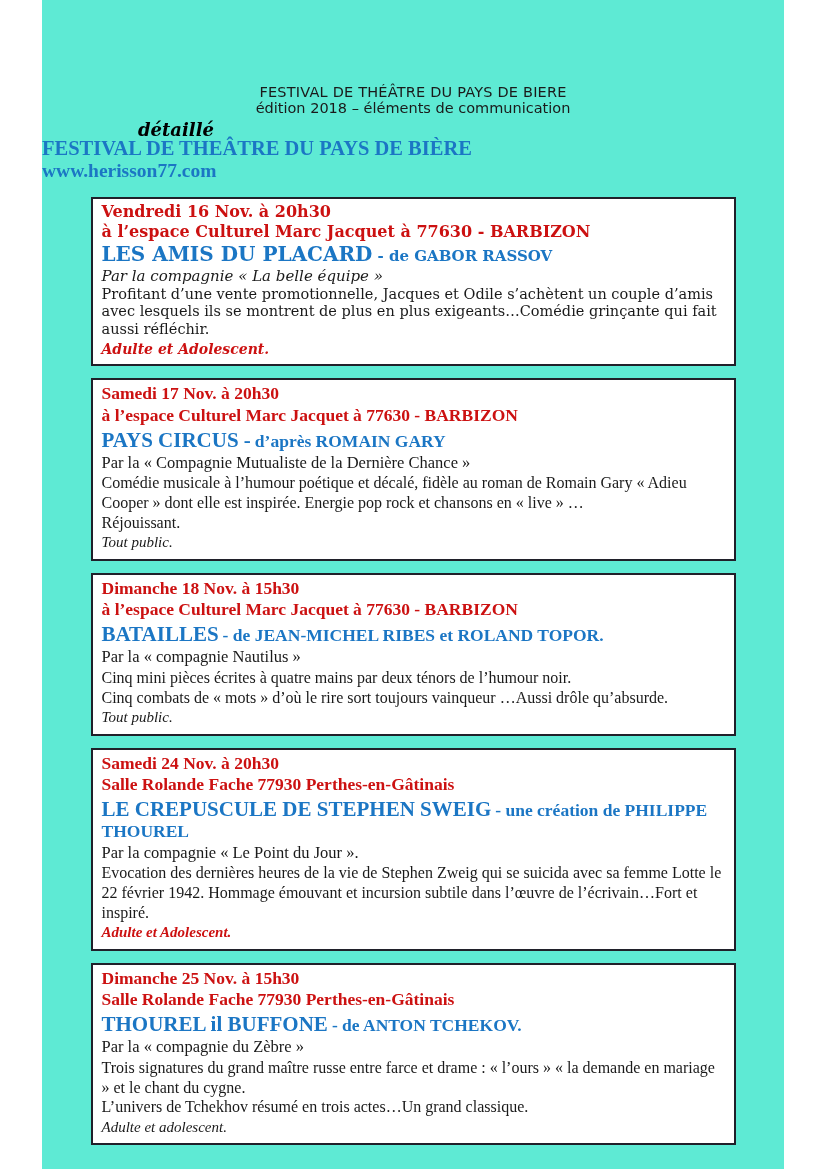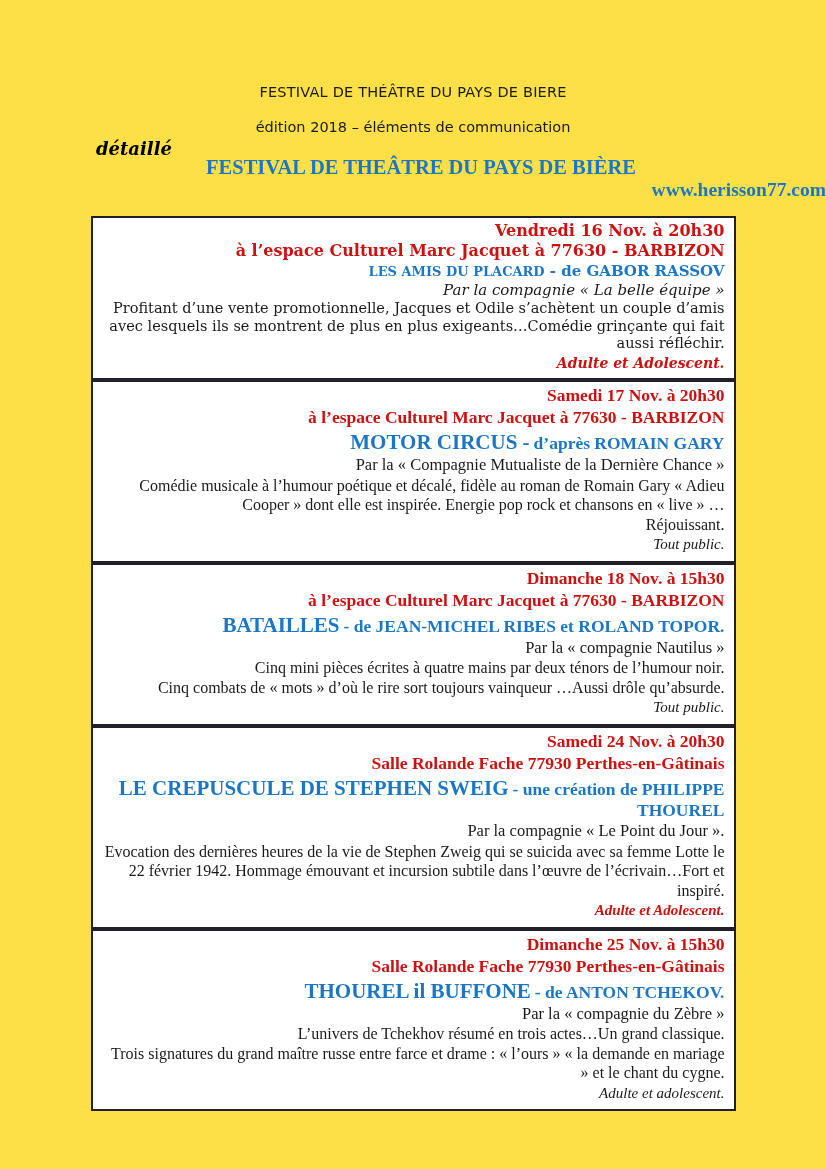--- a/index.html
+++ b/index.html
@@ -3,77 +3,75 @@
 <meta charset="utf-8">
 <style>
   :root {
     --red: #cc1111;
     --blue: #1b76c4;
     --ink: #1a1a1a;
   }
   * { box-sizing: border-box; }
   html, body { margin: 0; padding: 0; background: #ffffff; }
   .page {
-    width: 826px;
+    width: 742px;
     min-height: 1169px;
     margin: 0 auto;
-    background: #fde047;
+    background: #5eead4;
     color: var(--ink);
     padding-top: 84px;
   }
   .top-title {
     text-align: center;
     font-family: "DejaVu Sans", sans-serif;
     font-size: 14.5px;
     letter-spacing: 0.2px;
     color: var(--ink);
   }
   .subtitle {
     text-align: center;
     font-family: "DejaVu Sans", sans-serif;
     font-size: 14.5px;
-    margin-top: 19px;
     color: var(--ink);
   }
   .detail-label {
     font-family: "DejaVu Serif", serif;
     font-weight: bold;
     font-size: 18px;
     margin: 3px 0 0 96px;
     color: #000;
     font-style: italic;
   }
   .festival-title {
-    text-align: center;
+    text-align: left;
     font-family: "Liberation Serif", serif;
     font-weight: bold;
     font-size: 20.5px;
     color: var(--blue);
     margin-top: -3px;
     line-height: 1.1;
-    margin-left: 16px;
   }
   .website {
-    text-align: right;
+    text-align: left;
     font-family: "Liberation Serif", serif;
     font-weight: bold;
     font-size: 19.5px;
     color: var(--blue);
     line-height: 1.15;
   }
   .website a { color: var(--blue); text-decoration: none; cursor: pointer; }
   .events {
     margin-top: 15px;
   }
   .event-box {
     width: 645px;
-    margin: 0 auto 0 auto;
+    margin: 0 auto 12px auto;
     border: 2px solid #20202a;
     padding: 3px 9px 6px 9px;
-    text-align: right;
+    text-align: left;
     background: #ffffff;
   }
   .ev-date, .ev-venue {
     font-weight: bold;
     color: var(--red);
     line-height: 1.25;
   }
   .ev-title-line { line-height: 1.15; margin: 1px 0; }
   .ev-title, .ev-author {
     color: var(--blue);
@@ -85,21 +83,21 @@
     line-height: 1.22;
   }
   .ev-audience { line-height: 1.3; margin-top: 1px; }
   .aud-red { color: var(--red); font-weight: bold; font-style: italic; }
   .aud-plain { color: var(--ink); font-style: italic; }
   .italic { font-style: italic; }
 
   
   .f1 { font-family: "DejaVu Serif", serif; }
   .f1 .ev-date, .f1 .ev-venue { font-size: 16px; }
-  .f1 .ev-title { font-size: 13px; }
+  .f1 .ev-title { font-size: 20px; }
   .f1 .ev-author { font-size: 15px; }
   .f1 .ev-company { font-size: 15px; }
   .f1 .ev-para { font-size: 14.5px; }
   .f1 .ev-audience { font-size: 14px; }
 
   
   .f2 { font-family: "Liberation Serif", serif; }
   .f2 .ev-date, .f2 .ev-venue { font-size: 17.5px; }
   .f2 .ev-title { font-size: 21px; }
   .f2 .ev-author { font-size: 17.5px; }
@@ -133,21 +131,21 @@
     <div class="ev-company italic">Par la compagnie « La belle équipe »</div>
     <div class="ev-body">
           <div class="ev-para">Profitant d’une vente promotionnelle, Jacques et Odile s’achètent un couple d’amis avec lesquels ils se montrent de plus en plus exigeants…Comédie grinçante qui fait aussi réfléchir.</div>
         </div>
     <div class="ev-audience aud-red">Adulte et Adolescent.</div>
   </section>
       <section class="event-box f2">
     <div class="ev-date">Samedi 17 Nov. à 20h30</div>
     <div class="ev-venue">à  l’espace Culturel Marc Jacquet à  77630 - BARBIZON</div>
     <div class="ev-title-line">
-      <span class="ev-title">MOTOR CIRCUS -</span>
+      <span class="ev-title">PAYS CIRCUS -</span>
       <span class="ev-author">d’après ROMAIN GARY</span>
     </div>
     <div class="ev-company">Par la « Compagnie Mutualiste de la Dernière Chance »</div>
     <div class="ev-body">
           <div class="ev-para">Comédie musicale à l’humour poétique et décalé, fidèle au roman de Romain Gary « Adieu Cooper » dont elle est inspirée. Energie pop rock et chansons en « live » …</div>
           <div class="ev-para">Réjouissant.</div>
         </div>
     <div class="ev-audience aud-plain">Tout public.</div>
   </section>
       <section class="event-box f2">
@@ -179,20 +177,20 @@
   </section>
       <section class="event-box f2">
     <div class="ev-date">Dimanche 25 Nov. à 15h30</div>
     <div class="ev-venue">Salle Rolande Fache 77930 Perthes-en-Gâtinais</div>
     <div class="ev-title-line">
       <span class="ev-title">THOUREL il BUFFONE</span>
       <span class="ev-author">- de ANTON TCHEKOV.</span>
     </div>
     <div class="ev-company">Par la « compagnie du Zèbre »</div>
     <div class="ev-body">
+          <div class="ev-para">Trois signatures du grand maître russe entre farce et drame : « l’ours » « la demande en mariage » et le chant du cygne.</div>
           <div class="ev-para">L’univers de Tchekhov résumé en trois actes…Un grand classique.</div>
-          <div class="ev-para">Trois signatures du grand maître russe entre farce et drame : « l’ours » « la demande en mariage » et le chant du cygne.</div>
         </div>
     <div class="ev-audience aud-plain">Adulte et adolescent.</div>
   </section>
     </div>
 
 </div>
 
 </body></html>

